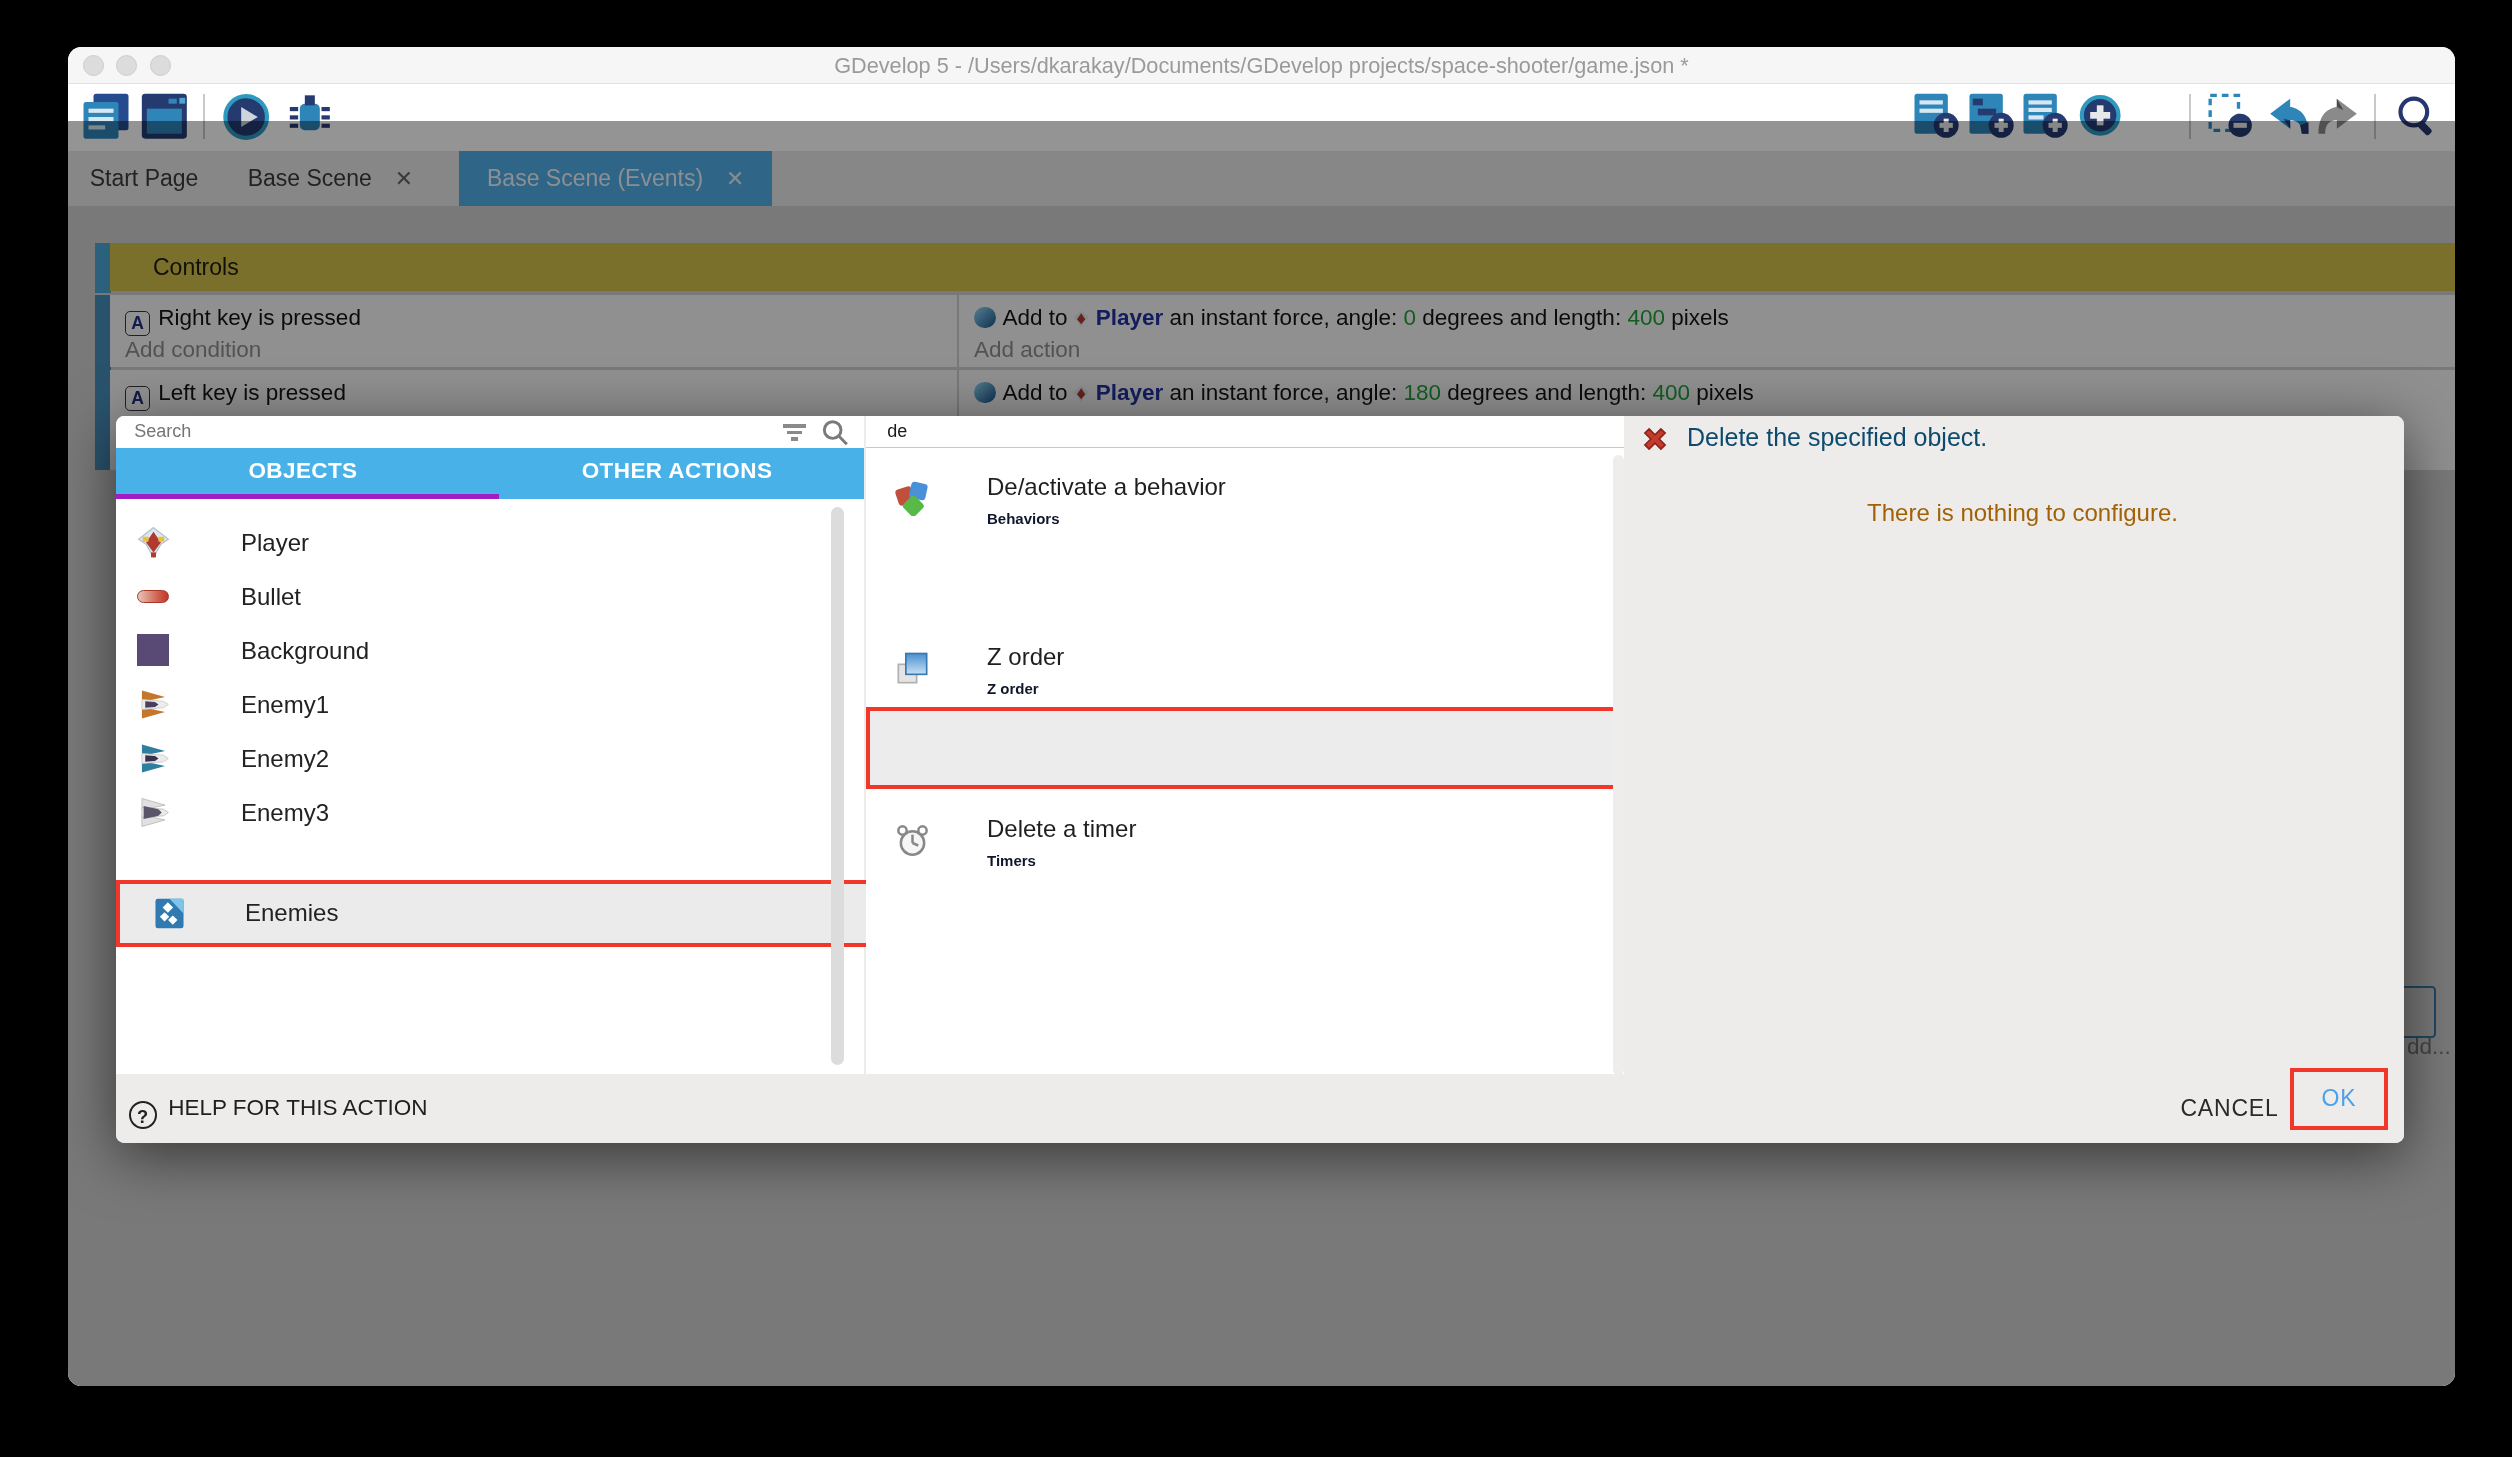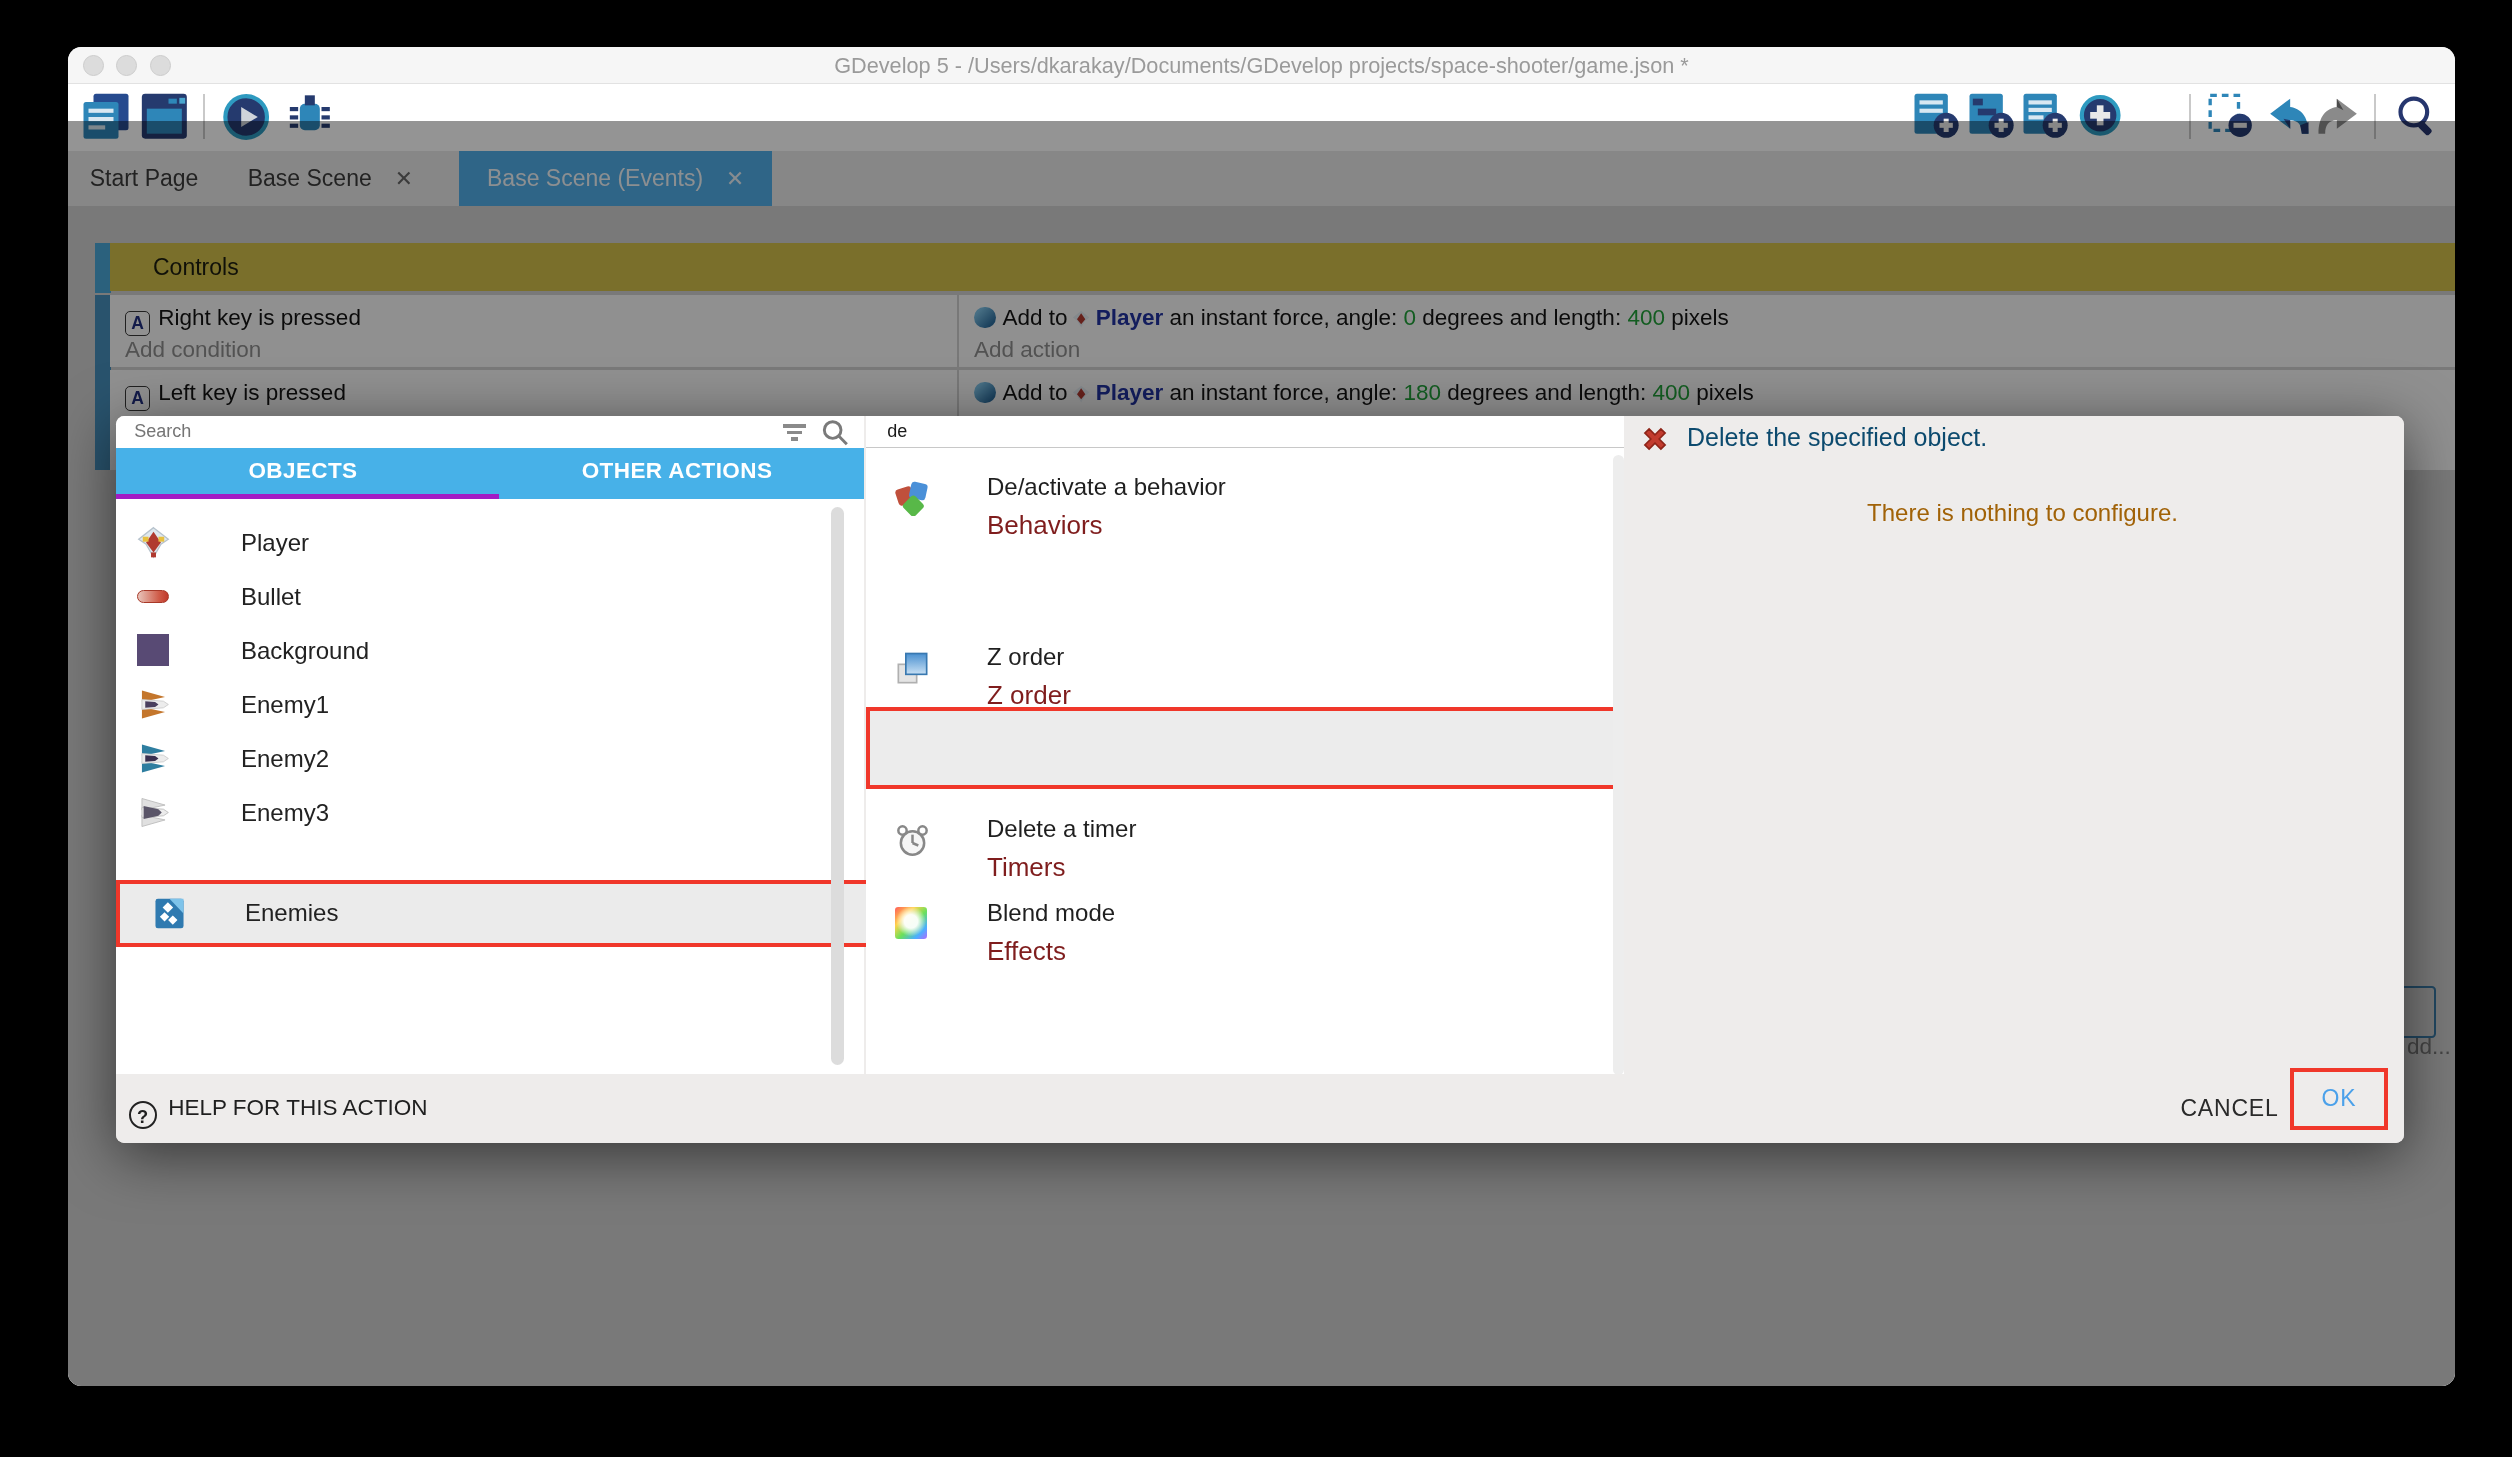--- a/index.html
+++ b/index.html
@@ -80,21 +80,21 @@
   .olabel { position:absolute; left:125px; top:0; height:54px; line-height:54px; font-size:24px; color:#222; }
   .groups-label { position:absolute; left:10px; top:426px; font-size:19px; color:#2a2a2a; letter-spacing:0.4px; }
   .enemies-row { position:absolute; left:0px; top:381px; width:792px; height:67px;
                  background:#ebebeb; border:4.2px solid #f0372a; }
   .scroll-thumb { position:absolute; background:#dcdcdc; border-radius:6.7px; }
 
   .midcol { position:absolute; left:750px; top:32px; width:758px; height:626px; background:#fff; }
   .act-row { position:absolute; left:0; width:746px; height:83px; }
   .aicon { position:absolute; left:29px; top:23px; width:35px; height:35px; }
   .atitle { position:absolute; left:121px; top:15px; font-size:24px; color:#1f1f1f; }
-  .asub { position:absolute; left:121px; top:52px; font-size:26px; color:#7f1d1d; }
+  .asub { position:absolute; left:121px; top:52px; font-size:15px; color:#0f172a;font-weight:bold; }
   .act-hl { position:absolute; left:0px; top:259px; width:758px; height:82px;
             background:#ececec; border:4.2px solid #f0372a; }
 
   .rpanel { position:absolute; left:1509px; top:0; width:779px; height:658px; background:#eeeceb; }
   .rp-title { position:absolute; left:62px; top:6.7px; font-size:25px; color:#0c4a6e; }
   .rp-x { position:absolute; left:14px; top:6.7px; width:32px; height:32px; }
   .rp-empty { position:absolute; left:8px; top:83px; width:100%; text-align:center; font-size:24px; color:#a16207; }
 
   .dfooter { position:absolute; left:0; top:658px; width:100%; height:69px; background:#eeeceb; }
   .help-btn { position:absolute; left:12.5px; top:15px; height:38px; line-height:38px; font-size:22.5px; color:#1f1f1f; }
@@ -406,27 +406,20 @@
           <span class="aicon"><svg width="35" height="35" viewBox="0 0 42 42">
                 <circle cx="21" cy="24" r="14" fill="#f6f6f6" stroke="#888" stroke-width="3"></circle>
                 <circle cx="9" cy="9" r="5" fill="none" stroke="#888" stroke-width="3"></circle>
                 <circle cx="33" cy="9" r="5" fill="none" stroke="#888" stroke-width="3"></circle>
                 <line x1="21" y1="24" x2="21" y2="14" stroke="#888" stroke-width="3"></line>
                 <line x1="21" y1="24" x2="28" y2="27" stroke="#888" stroke-width="3"></line>
               </svg></span>
           <span class="atitle">Delete a timer</span>
           <span class="asub">Timers</span>
         </div>
-        <div class="act-row" style="top:436px">
-          <span class="aicon">
-              <div style="width:32px; height:32px; border-radius:3.3px; background:radial-gradient(circle at 50% 45%, rgba(255,255,255,0.95) 0 6.7px, rgba(255,255,255,0) 15px), linear-gradient(135deg,#ff5a5a,#ffd24a 30%,#6ae05a 55%,#4ab0ff 80%,#b06aff)"></div>
-            </span>
-          <span class="atitle">Blend mode</span>
-          <span class="asub">Effects</span>
-        </div>
 
         <div class="scroll-thumb" style="left:747px; top:6.7px; width:10.8px; height:620px; background:#ededed"></div>
       </div>
 
       <div class="rpanel">
         <span class="rp-x"><svg width="32" height="32" viewBox="0 0 38 38">
               <path d="M7 12 L12 7 L19 14 L26 7 L31 12 L24 19 L31 26 L26 31 L19 24 L12 31 L7 26 L14 19 Z" fill="#c23b2e" stroke="#8e2418" stroke-width="2"></path>
             </svg></span>
         <div class="rp-title">Delete the specified object.</div>
         <div class="rp-empty">There is nothing to configure.</div>

